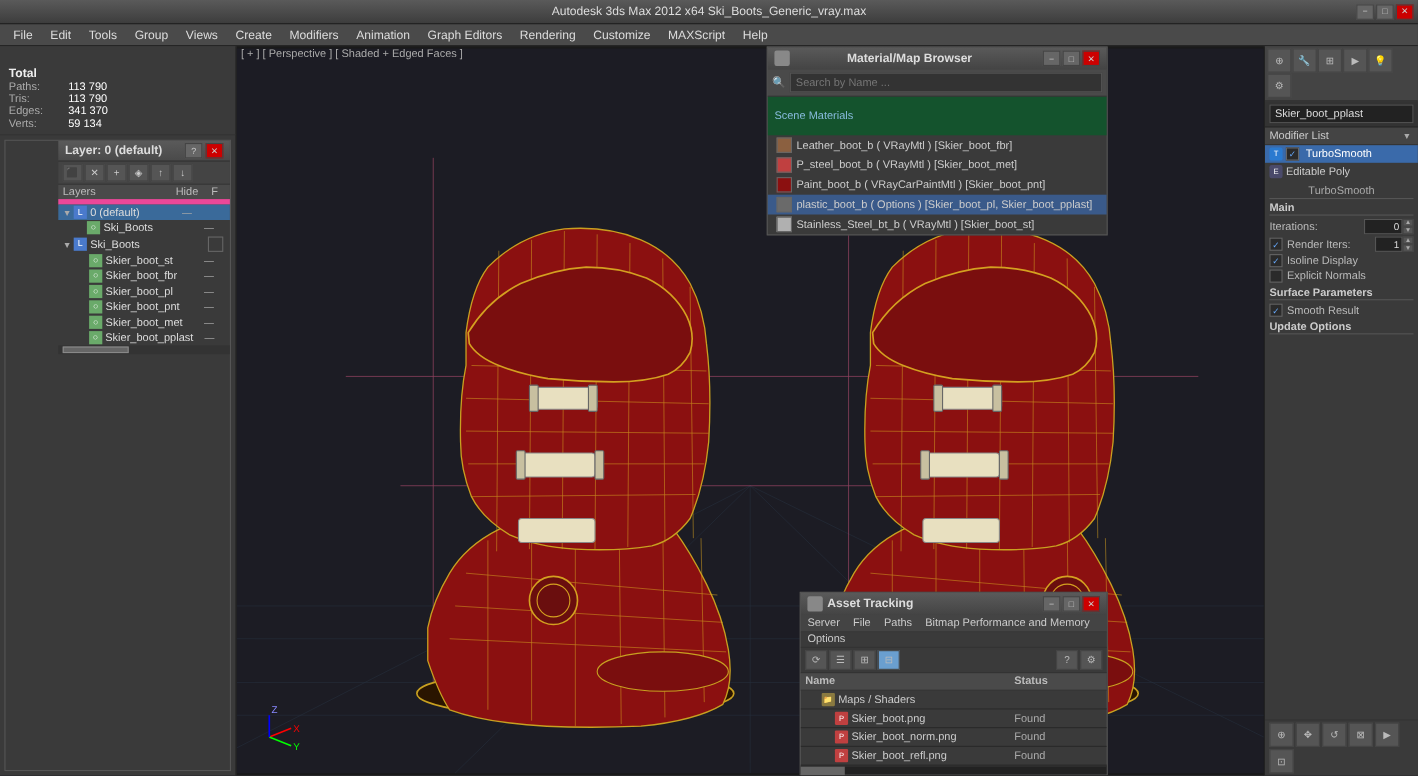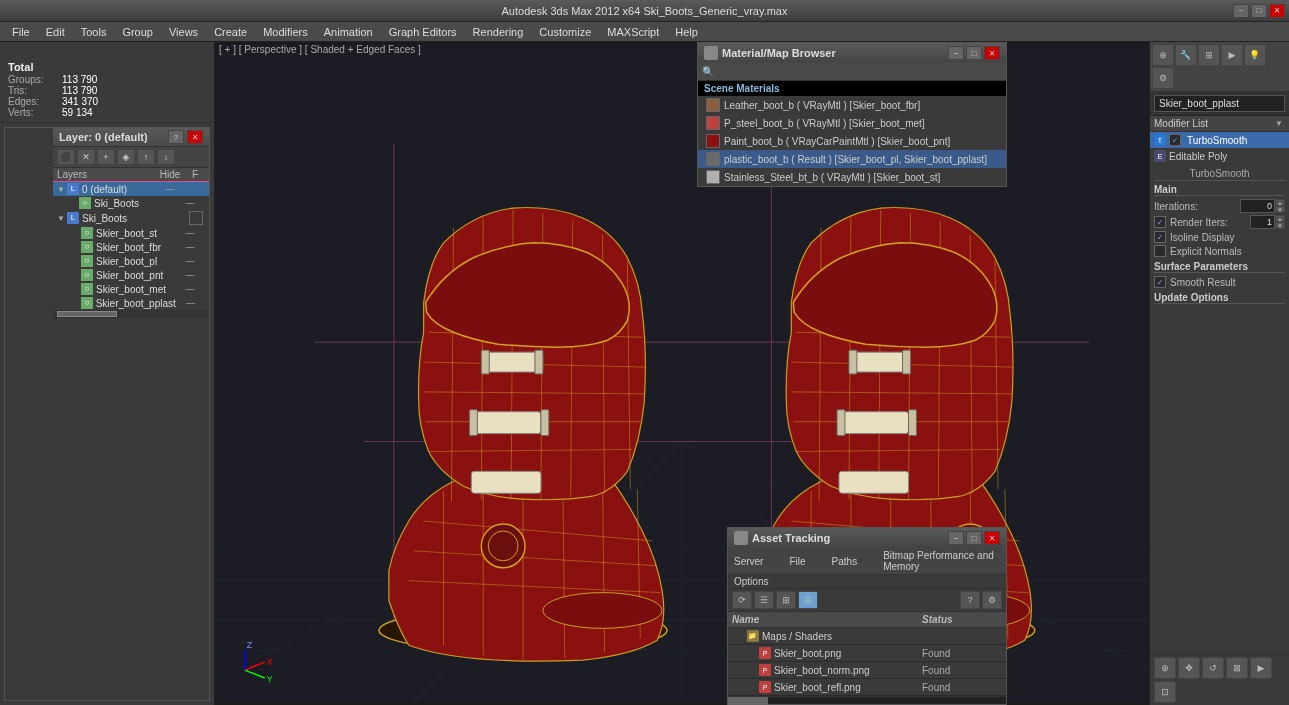--- a/index.html
+++ b/index.html
@@ -124,21 +124,21 @@
       display: flex;
       align-items: center;
       justify-content: center;
       cursor: pointer;
       color: #ccc;
       font-size: 9px;
     }
     .layers-header {
       display: flex;
       background: #4a4a4a;
-      border-bottom: 1px solid #ec4899;
+      border-bottom: 5px solid #ec4899;
       padding: 1px 4px;
       font-size: 10px;
       color: #bbb;
     }
     .layers-header .col-layers { flex: 1; }
     .layers-header .col-hide { width: 30px; text-align: center; }
     .layers-header .col-f { width: 20px; text-align: center; }
     .layer-item {
       display: flex;
       align-items: center;
@@ -348,43 +348,43 @@
       border: 1px solid #555;
       z-index: 10;
     }
     .mb-title-bar {
       background: linear-gradient(to bottom, #5a5a5a, #444);
       padding: 3px 6px;
       display: flex;
       align-items: center;
       justify-content: space-between;
     }
-    .mb-title { font-size: 11px; color: #ddd; font-weight: bold; }
+    .mb-title { font-size: 11px; color: #ddd; font-weight: bold; margin-left: 48px; }
     .mb-search {
       display: flex;
       align-items: center;
       padding: 3px 4px;
       background: #4a4a4a;
       border-bottom: 1px solid #333;
     }
     .mb-search input {
       flex: 1;
       background: #333;
       border: 1px solid #555;
       color: #bbb;
       font-size: 10px;
       padding: 2px 4px;
       height: 18px;
     }
     .mb-section-header {
-      background: #000000;
+      background: #14532d;
       color: #88bbdd;
       font-size: 10px;
-      font-weight: bold;
-      padding: 2px 6px;
+      font-weight: normal;
+      padding: 12px 6px;
       cursor: pointer;
     }
     .mb-item {
       display: flex;
       align-items: center;
       padding: 2px 8px;
       font-size: 10px;
       color: #ccc;
       cursor: pointer;
     }
@@ -414,21 +414,21 @@
       align-items: center;
       justify-content: space-between;
     }
     .at-title { font-size: 11px; color: #ddd; font-weight: bold; }
     .at-menu-bar {
       display: flex;
       align-items: center;
       padding: 1px 4px;
       background: #444;
       border-bottom: 1px solid #333;
-      gap: 22px;
+      gap: 8px;
     }
     .at-menu-item {
       font-size: 10px;
       color: #ccc;
       cursor: pointer;
       padding: 1px 2px;
     }
     .at-toolbar {
       display: flex;
       gap: 2px;
@@ -450,21 +450,20 @@
     }
     .at-icon-btn.active { background: #6a9fd0; }
     .at-table-header {
       display: flex;
       background: #4a4a4a;
       border-bottom: 1px solid #333;
       padding: 2px 4px;
       font-size: 10px;
       color: #bbb;
       font-weight: bold;
-      font-style: italic;
     }
     .at-col-name { flex: 1; }
     .at-col-status { width: 80px; }
     .at-row {
       display: flex;
       align-items: center;
       padding: 2px 4px;
       font-size: 10px;
       color: #ccc;
       border-bottom: 1px solid #2a2a2a;
@@ -533,21 +532,21 @@
   <div class="menu-item">Help</div>
 </div>
 
 <div class="main-layout">
 
   <div class="left-sidebar">
 
     <div class="stats-panel">
       <div class="stat-total">Total</div>
       <div class="stat-row">
-        <span class="stat-label">Groups:</span>
+        <span class="stat-label">Paths:</span>
         <span class="stat-val">113 790</span>
       </div>
       <div class="stat-row">
         <span class="stat-label">Tris:</span>
         <span class="stat-val">113 790</span>
       </div>
       <div class="stat-row">
         <span class="stat-label">Edges:</span>
         <span class="stat-val">341 370</span>
       </div>
@@ -775,39 +774,40 @@
           <span class="mb-title">Material/Map Browser</span>
         </div>
         <div style="display:flex;gap:2px;">
           <div class="win-btn">−</div>
           <div class="win-btn">□</div>
           <div class="win-btn close-btn">✕</div>
         </div>
       </div>
       <div class="mb-search">
         <span style="color:#aaa;margin-right:4px;font-size:10px;">🔍</span>
+        <input type="text" style="flex: 1 1 0%; background: rgb(51, 51, 51); border: 1px solid rgb(85, 85, 85); color: rgb(187, 187, 187); font-size: 10px; padding: 2px 4px; height: 18px;" placeholder="Search by Name ...">
       </div>
       <div class="mb-section-header">
         <span>Scene Materials</span>
       </div>
       <div class="mb-item">
         <div class="mb-swatch" style="background:#8b6040;"></div>
         <span>Leather_boot_b ( VRayMtl ) [Skier_boot_fbr]</span>
       </div>
       <div class="mb-item">
         <div class="mb-swatch" style="background:#c04040;"></div>
         <span>P_steel_boot_b ( VRayMtl ) [Skier_boot_met]</span>
       </div>
       <div class="mb-item">
         <div class="mb-swatch" style="background:#8b1010;"></div>
         <span>Paint_boot_b ( VRayCarPaintMtl ) [Skier_boot_pnt]</span>
       </div>
       <div class="mb-item selected">
         <div class="mb-swatch" style="background:#6a6a6a;"></div>
-        <span>plastic_boot_b ( Result ) [Skier_boot_pl, Skier_boot_pplast]</span>
+        <span>plastic_boot_b ( Options ) [Skier_boot_pl, Skier_boot_pplast]</span>
       </div>
       <div class="mb-item">
         <div class="mb-swatch" style="background:#b0b0b0;"></div>
         <span>Stainless_Steel_bt_b ( VRayMtl ) [Skier_boot_st]</span>
       </div>
     </div>
 
     <div class="asset-tracking">
       <div class="at-title-bar">
         <div style="display:flex;align-items:center;gap:4px;">

